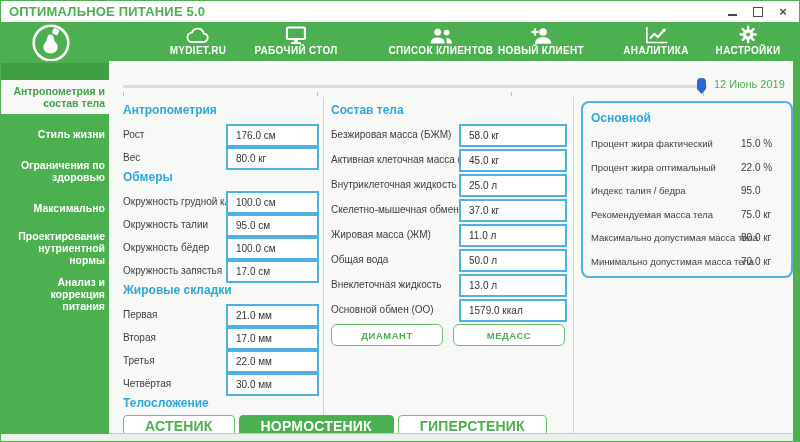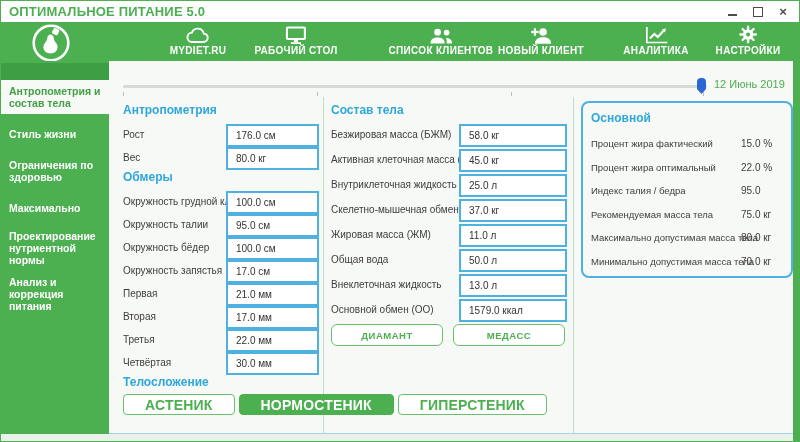--- a/index.html
+++ b/index.html
@@ -21,21 +21,21 @@
   .navbar{position:absolute;left:0;top:21px;width:100%;height:39px;background:#4caf50;}
   .logo{position:absolute;left:30px;top:1px;width:40px;height:40px;}
   .nav-item{position:absolute;top:4px;transform:translateX(-50%);display:flex;flex-direction:column;align-items:center;gap:1px;cursor:pointer;}
   .nav-label{font-size:10px;font-weight:bold;color:#ffffff;white-space:nowrap;letter-spacing:.3px;}
   .nav-icon{height:18px;display:flex;align-items:flex-end;}
   
   .sidebar{position:absolute;left:0;top:60px;width:108px;height:373px;background:#4caf50;}
   .sidebar-topband{position:absolute;left:0;top:2px;width:100%;height:17px;background:#3e9e43;}
   .side-item{position:relative;padding:5px 4px 5px 8px;font-size:10.5px;line-height:12px;font-weight:bold;color:#ffffff;cursor:pointer;}
   .side-item.active{background:#f6f9f5;color:#43a047;}
-  .side-list{position:absolute;top:19px;left:0;width:100%;display:flex;flex-direction:column;gap:9px;}
+  .side-list{position:absolute;top:19px;left:0;width:100%;display:flex;flex-direction:column;gap:9px;text-align:right;}
   
   .content{position:absolute;left:108px;top:60px;width:684px;height:373px;background:#f6f9f5;}
   .divider-v{position:absolute;top:36px;width:1px;height:337px;background:#c2dec2;}
   .scrollbar-right{position:absolute;right:0;top:60px;width:6px;height:380px;background:#4caf50;}
   .bottom-strip{position:absolute;left:0;top:433px;width:792px;height:9px;background:#e8f2e8;}
   .bottom-line{position:absolute;left:108px;top:432px;width:684px;height:2px;background:#a5d2eb;}
   
   .slider-track{position:absolute;left:14px;top:24px;width:584px;height:3px;background:#d9d9d9;border-radius:2px;}
   .slider-handle{position:absolute;left:588px;top:17px;width:9px;height:16px;background:#2a66d4;border-radius:4px 4px 2px 2px;clip-path:polygon(0 0,100% 0,100% 68%,50% 100%,0 68%);cursor:pointer;}
   .slider-tick{position:absolute;top:31px;width:1px;height:4px;background:#bdbdbd;}
@@ -216,20 +216,21 @@
       </div>
       <div class="field-row">
         <span class="field-label">Окружность бёдер</span>
         <span class="field-input w-col1">100.0 см</span>
       </div>
       <div class="field-row">
         <span class="field-label">Окружность запястья</span>
         <span class="field-input w-col1">17.0 см</span>
       </div>
 
+      <div class="sec-header">Жировые складки</div>
 
       <div class="field-row">
         <span class="field-label">Первая</span>
         <span class="field-input w-col1">21.0 мм</span>
       </div>
       <div class="field-row">
         <span class="field-label">Вторая</span>
         <span class="field-input w-col1">17.0 мм</span>
       </div>
       <div class="field-row">

